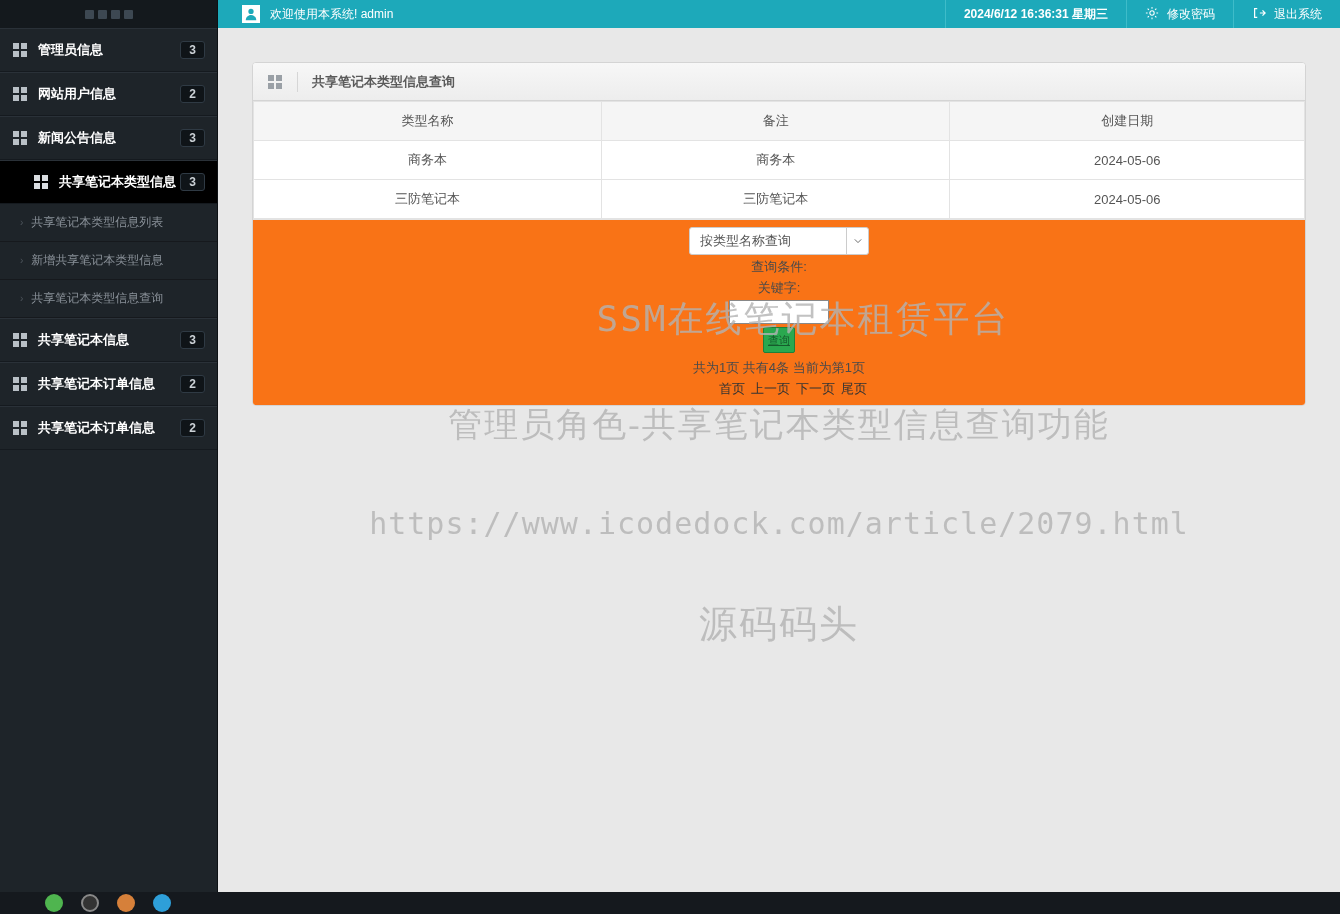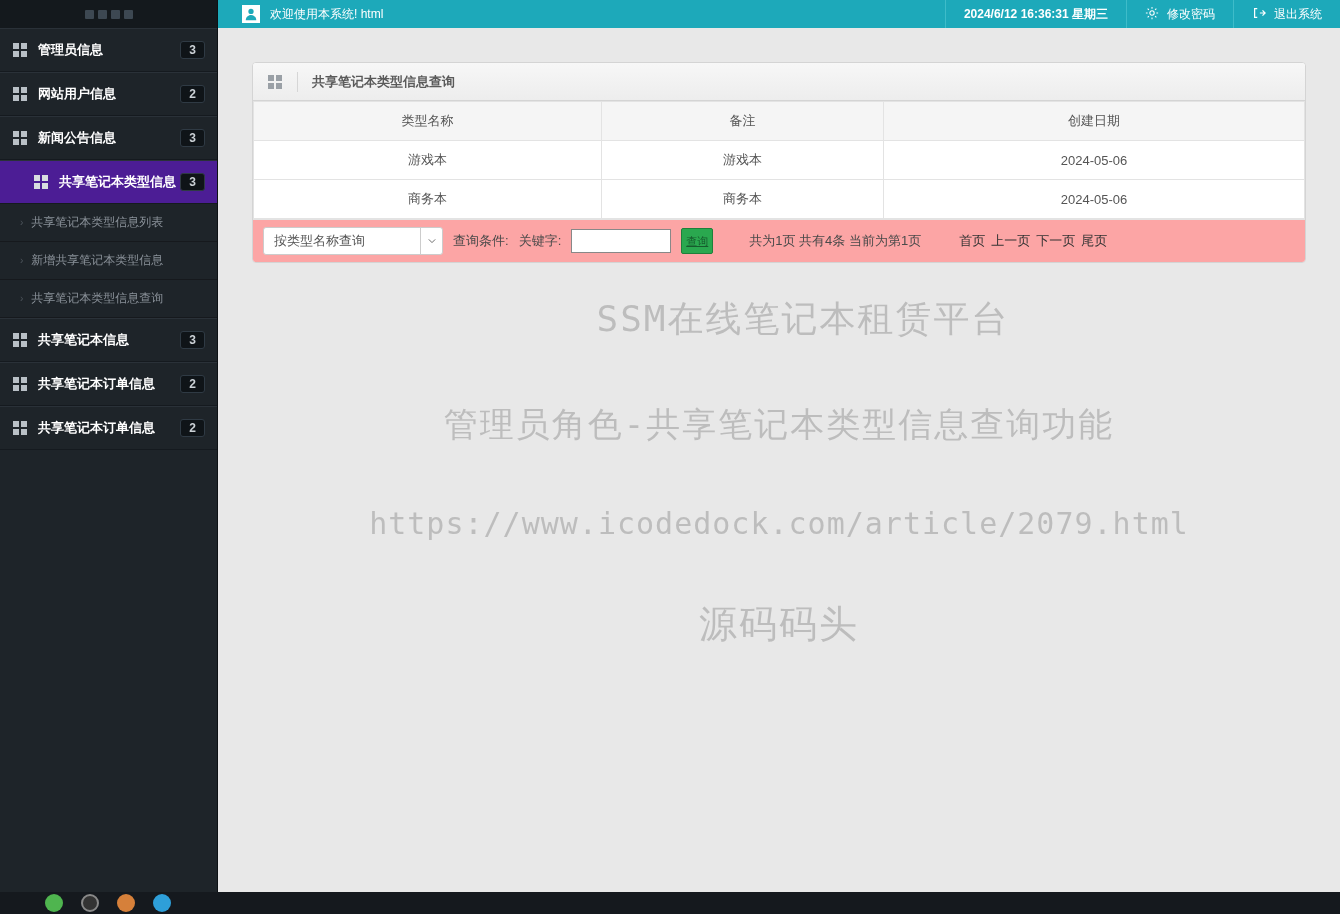--- a/index.html
+++ b/index.html
@@ -6,21 +6,21 @@
 body { font-family: "Microsoft YaHei", Arial, sans-serif; font-size: 13px; background: #e8e8e8; overflow: hidden; }
 
 .container { display: flex; height: 914px; width: 1340px; }
 
 
 .sidebar { width: 218px; background: #1e2429; display: flex; flex-direction: column; border-right: 1px solid #0d1114; }
 .sidebar-top { height: 28px; background: #14191d; display: flex; justify-content: center; align-items: center; gap: 4px; }
 .top-dot { width: 9px; height: 9px; border-radius: 1px; background: #3d4852; }
 
 .menu-item { height: 44px; display: flex; align-items: center; padding: 0 12px; cursor: pointer; border-bottom: 1px solid #151a1f; border-top: 1px solid #2a3138; justify-content: center; }
-.menu-item.active { background: #4c1d95; padding-left: 33px; }
+.menu-item.active { background: #000000; padding-left: 33px; }
 .menu-icon { width: 16px; height: 16px; display: inline-flex; margin-right: 10px; }
 .menu-icon svg { width: 100%; height: 100%; }
 .menu-label { color: #fff; font-size: 13px; font-weight: 600; flex: 1; }
 .menu-badge { background: #0f1418; color: #cbd1d6; padding: 1px 8px; border-radius: 3px; font-size: 12px; font-weight: bold; border: 1px solid #2f3a44; }
 
 .sub-item { height: 38px; display: flex; align-items: center; padding: 0 12px 0 20px; cursor: pointer; border-bottom: 1px solid #16191d; color: #8a9199; font-size: 12px; }
 .sub-item::before { content: "›"; color: #4d555c; margin-right: 8px; font-size: 10px; }
 
 
 .main { flex: 1; display: flex; flex-direction: column; background: #e8e8e8; position: relative; }
@@ -42,34 +42,34 @@
 .panel-header-icon { width: 16px; height: 16px; }
 .panel-header-title { color: #5a5a5a; font-weight: bold; }
 .panel-header-sep { width: 1px; height: 20px; background: #d6d6d6; }
 
 
 table { width: 100%; border-collapse: collapse; }
 th, td { text-align: center; padding: 10px 8px; border: 1px solid #e3e3e3; color: #555; font-size: 13px; }
 th { background: #f5f5f5; font-weight: normal; }
 
 
-.query-bar { background: #fca5a5; border-top: 1px solid #e3e3e3; padding: 7px 10px; display: flex; align-items: center; gap: 10px; font-size: 13px; color: #4a4a4a; }
+.query-bar { background: #f97316; border-top: 1px solid #e3e3e3; padding: 7px 10px; display: flex; align-items: center; gap: 3px; font-size: 13px; color: #4a4a4a; flex-direction: column; }
 .dropdown { background: #fff; border: 1px solid #ccc; height: 28px; display: flex; align-items: center; min-width: 180px; position: relative; border-radius: 3px; }
 .dropdown-label { padding: 0 10px; flex: 1; color: #555; }
 .dropdown-caret { width: 22px; border-left: 1px solid #ccc; display: flex; align-items: center; justify-content: center; height: 100%; }
 .dropdown-caret svg { width: 8px; height: 8px; }
 .kw-input { border: 1px solid #888; height: 24px; width: 100px; padding: 0 5px; background: #fff; }
 .query-btn { background: #2aa84f; color: #165c2d; border: 1px solid #1f803a; height: 26px; width: 32px; cursor: pointer; font-size: 11px; display: flex; align-items: center; justify-content: center; border-radius: 2px; text-decoration: underline; }
 .pager-seg { display: flex; gap: 6px; align-items: center; margin-left: 28px; }
 .pager-link { color: #333; cursor: pointer; }
 
 
 .watermark { position: absolute; left: 0; right: 0; top: 295px; text-align: center; color: #b3b3b3; opacity: 0.8; pointer-events: none; font-family: "SimHei", monospace; }
 .watermark .line1 { font-size: 36px; font-weight: 500; letter-spacing: 2px; margin-left: 48px; }
-.watermark .line2 { font-size: 34px; margin-top: 58px; letter-spacing: 2px; }
+.watermark .line2 { font-size: 34px; margin-top: 58px; letter-spacing: 2px; font-family: Liberation Serif, serif; }
 .watermark .line3 { font-size: 30px; margin-top: 58px; font-family: Consolas, monospace; letter-spacing: 1px; }
 .watermark .line4 { font-size: 38px; margin-top: 58px; letter-spacing: 2px; }
 
 
 .taskbar { position: fixed; bottom: 0; left: 0; right: 0; height: 22px; background: #15191e; display: flex; align-items: center; }
 .tb-icon { width: 36px; height: 22px; display: flex; align-items: center; justify-content: center; }
 .tb-circ { width: 18px; height: 18px; border-radius: 50%; }
 </style>
 </head>
 <body>
@@ -188,21 +188,21 @@
 
   <div class="main">
     <div class="header">
       <div class="header-left">
         <span class="user-icon">
             <svg viewBox="0 0 16 16">
               <circle cx="8" cy="5" r="3" fill="#1da9ba"></circle>
               <path d="M2 15c0-3.3 2.7-6 6-6s6 2.7 6 6" fill="#1da9ba"></path>
             </svg>
           </span>
-        <span>欢迎使用本系统! html</span>
+        <span>欢迎使用本系统! admin</span>
       </div>
       <div class="header-right">
         <div class="header-block datetime">
             <span>2024/6/12 16:36:31 星期三</span>
           </div>
         <div class="header-block">
           <span><svg viewBox="0 0 16 16">
                 <circle cx="8" cy="8" r="2.5" fill="none" stroke="#fff" stroke-width="1.2"></circle>
                 <path d="M8 1v2M8 13v2M1 8h2M13 8h2M3 3l1.5 1.5M11.5 11.5L13 13M13 3l-1.5 1.5M4.5 11.5L3 13" stroke="#fff" stroke-width="1.2"></path>
               </svg></span>
@@ -233,27 +233,27 @@
         <table>
           <thead>
             <tr>
               <th>类型名称</th>
               <th>备注</th>
               <th>创建日期</th>
             </tr>
           </thead>
           <tbody id="table-body">
               <tr>
-                <td>游戏本</td>
-                <td>游戏本</td>
+                <td>商务本</td>
+                <td>商务本</td>
                 <td>2024-05-06</td>
               </tr>
               <tr>
-                <td>商务本</td>
-                <td>商务本</td>
+                <td>三防笔记本</td>
+                <td>三防笔记本</td>
                 <td>2024-05-06</td>
               </tr>
             </tbody>
         </table>
 
         <div class="query-bar">
           <div class="dropdown">
             <span class="dropdown-label">按类型名称查询</span>
             <span class="dropdown-caret">
                 <svg viewBox="0 0 10 10">

